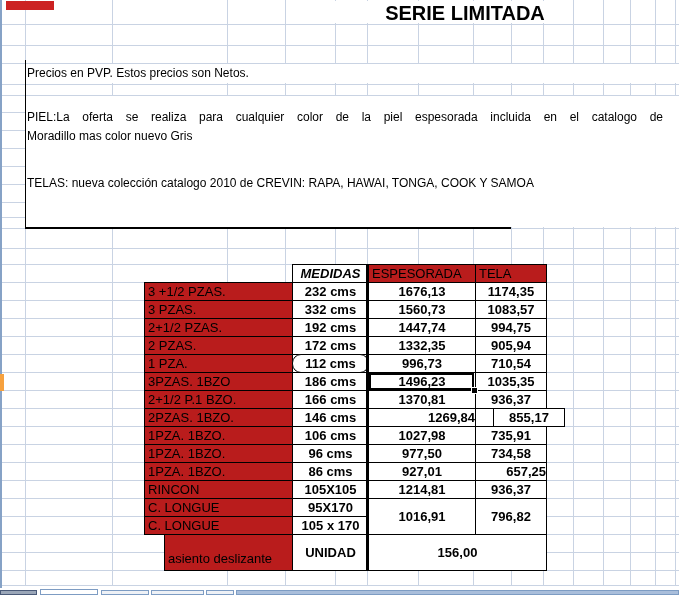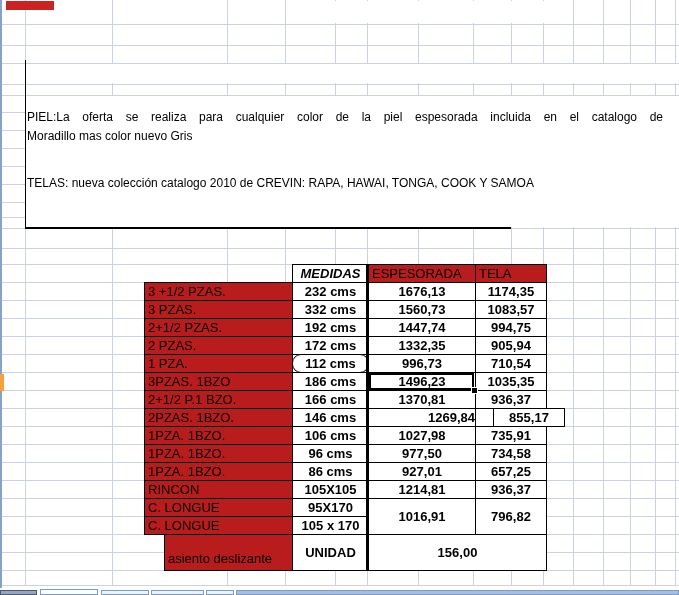--- a/index.html
+++ b/index.html
@@ -84,20 +84,22 @@
       <div class="gl" style="left: 0px; top: 585px; width: 679px; height: 1px;"></div>
     </div>
 
   <div class="cover" style="left:290px;top:1px;width:273px;height:22px;"></div>
   <div class="cover" style="left:26px;top:64px;width:653px;height:19px;"></div>
   <div class="cover" style="left:26px;top:96px;width:653px;height:131px;"></div>
 
   <div id="note-left-border" style="left:25px;top:60px;width:1px;height:168px;"></div>
   <div id="thick-rule" style="left:25px;top:227px;width:486px;height:2px;"></div>
 
+  <div id="page-title" style="left:280px;top:2px;width:370px;">SERIE LIMITADA</div>
+  <div class="txt" style="left:27px;top:66px;">Precios en PVP. Estos precios son Netos.</div>
   <div id="piel-block" style="left:27px;top:108px;width:636px;">
     <div class="just">PIEL:La oferta se realiza para cualquier color de la piel espesorada incluida en el catalogo de</div>
     <div>Moradillo mas color nuevo Gris</div>
   </div>
   <div class="txt" style="left:27px;top:176px;">TELAS: nueva colección catalogo 2010 de CREVIN: RAPA, HAWAI, TONGA, COOK Y SAMOA</div>
 
   <div id="price-table">
       <div class="cell center italic" style="left: 292px; top: 264px; width: 77px; height: 19px; line-height: 18px;">MEDIDAS</div>
       <div class="cell gray hdr" style="left: 368px; top: 264px; width: 108px; height: 19px; line-height: 18px;">ESPESORADA</div>
       <div class="cell gray hdr" style="left: 475px; top: 264px; width: 72px; height: 19px; line-height: 18px;">TELA</div>
@@ -137,21 +139,21 @@
       <div class="cell center" style="left: 292px; top: 426px; width: 77px; height: 28px; line-height: 18px;">106 cms</div>
       <div class="cell center" style="left: 368px; top: 426px; width: 108px; height: 19px; line-height: 18px;">1027,98</div>
       <div class="cell center" style="left: 475px; top: 426px; width: 72px; height: 19px; line-height: 18px;">735,91</div>
       <div class="cell gray lbl" style="left: 144px; top: 444px; width: 149px; height: 19px; line-height: 18px;">1PZA. 1BZO.</div>
       <div class="cell center" style="left: 292px; top: 444px; width: 77px; height: 19px; line-height: 18px;">96 cms</div>
       <div class="cell center" style="left: 368px; top: 444px; width: 108px; height: 19px; line-height: 18px;">977,50</div>
       <div class="cell center" style="left: 475px; top: 444px; width: 72px; height: 19px; line-height: 18px;">734,58</div>
       <div class="cell gray lbl" style="left: 144px; top: 462px; width: 149px; height: 19px; line-height: 18px;">1PZA. 1BZO.</div>
       <div class="cell center" style="left: 292px; top: 462px; width: 77px; height: 19px; line-height: 18px;">86 cms</div>
       <div class="cell center" style="left: 368px; top: 462px; width: 108px; height: 19px; line-height: 18px;">927,01</div>
-      <div class="cell center" style="left: 475px; top: 462px; width: 72px; height: 19px; line-height: 18px;">657,25</div>
+      <div class="cell center" style="left: 475px; top: 462px; width: 72px; height: 19px; line-height: 18px; text-align: right;">657,25</div>
       <div class="cell gray lbl" style="left: 144px; top: 480px; width: 149px; height: 19px; line-height: 18px;">RINCON</div>
       <div class="cell center" style="left: 292px; top: 480px; width: 77px; height: 19px; line-height: 18px;">105X105</div>
       <div class="cell center" style="left: 368px; top: 480px; width: 108px; height: 19px; line-height: 18px;">1214,81</div>
       <div class="cell center" style="left: 475px; top: 480px; width: 72px; height: 19px; line-height: 18px;">936,37</div>
       <div class="cell gray lbl" style="left: 144px; top: 498px; width: 149px; height: 19px; line-height: 18px;">C. LONGUE</div>
       <div class="cell center" style="left: 292px; top: 498px; width: 77px; height: 19px; line-height: 18px;">95X170</div>
       <div class="cell center" style="left: 368px; top: 498px; width: 108px; height: 37px; line-height: 36px;">1016,91</div>
       <div class="cell center" style="left: 475px; top: 498px; width: 72px; height: 37px; line-height: 36px;">796,82</div>
       <div class="cell gray lbl" style="left: 144px; top: 516px; width: 149px; height: 19px; line-height: 18px;">C. LONGUE</div>
       <div class="cell center" style="left: 292px; top: 516px; width: 77px; height: 19px; line-height: 18px;">105 x 170</div>

